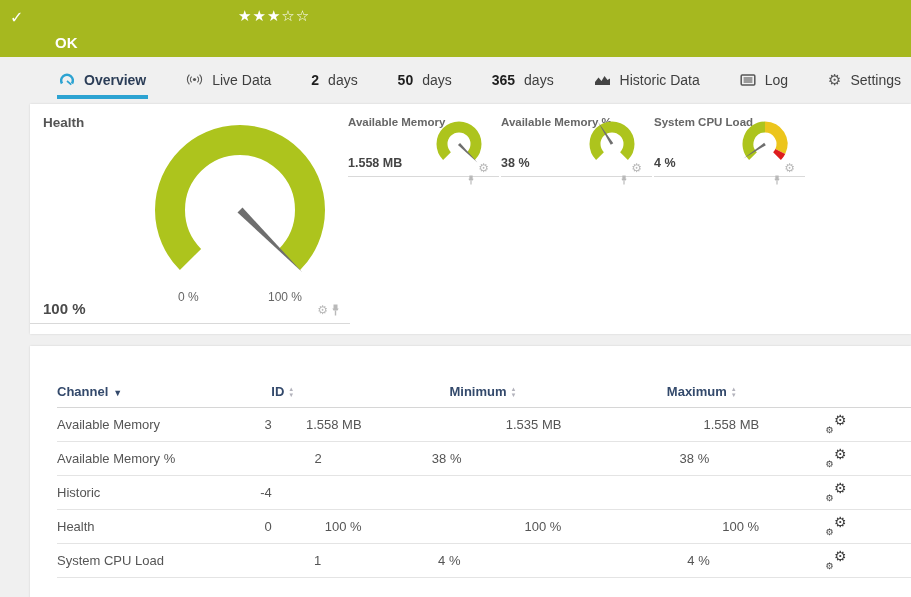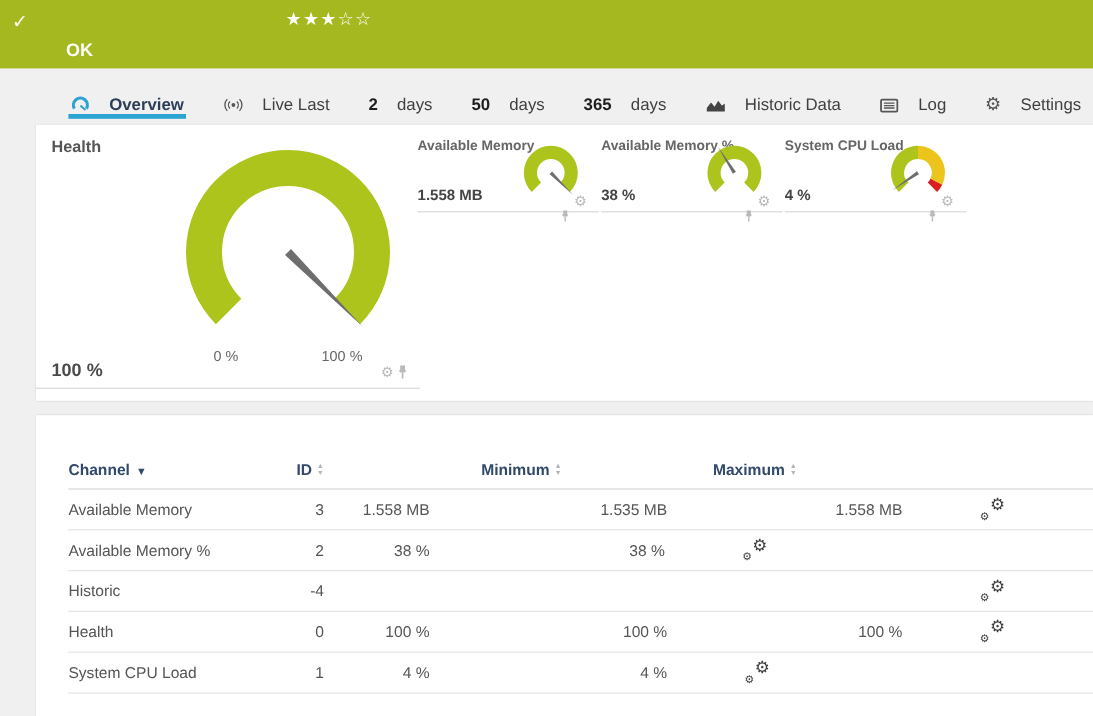--- a/index.html
+++ b/index.html
@@ -9,21 +9,21 @@
   .top .check{position:absolute;left:10px;top:8px;font-size:16px;font-weight:bold;}
   .top .line1{position:absolute;left:32px;top:6px;font-size:18px;white-space:nowrap;}
   .top .kind{font-style:italic;margin-right:7px;}
   .top .title{font-weight:bold;}
   .top .flag{font-size:12px;vertical-align:super;margin-left:4px;}
   .top .stars{position:absolute;left:238px;top:7px;font-size:15px;letter-spacing:1px;}
   .top .ok{position:absolute;left:55px;top:34px;font-size:15px;font-weight:bold;}
   
   .tabbar{margin-top:7px;height:35px;display:flex;justify-content:space-between;
     align-items:stretch;padding:0 8px 0 57px;}
-  .tab{display:flex;align-items:flex-end;gap:16px;border-bottom:4px solid transparent;
+  .tab{display:flex;align-items:center;gap:9px;border-bottom:4px solid transparent;
     padding:0 2px;font-size:14px;color:#3f3f3f;cursor:pointer;}
   .tab.active{border-bottom-color:#2da3d2;}
   .tab.active .tlabel{color:#2b3d57;font-weight:bold;}
   .tab b{color:#1e1e1e;}
   .tab .gearchar{font-size:15px;color:#555;line-height:1;}
   
   .panel{background:#fff;margin-left:30px;box-shadow:0 0 2px rgba(0,0,0,.12);}
   .panel1{margin-top:5px;height:230px;position:relative;}
   .panel2{margin-top:12px;height:262px;position:relative;}
   
@@ -35,21 +35,21 @@
   .tileicons .gearchar{font-size:12px;line-height:1;cursor:pointer;}
   
   .stile{position:absolute;top:0;height:72px;border-bottom:1px solid #d9d9d9;width:151px;}
   .stile .stitle{position:absolute;left:0;top:12px;font-size:11.5px;font-weight:bold;color:#666;}
   .stile .svalue{position:absolute;left:0;top:52px;font-size:12.5px;font-weight:bold;color:#444;}
   .stile svg{position:absolute;right:14px;top:13px;}
   .stile .tileicons{right:10px;bottom:2px;}
   
   .tbl{padding:38px 0 0 27px;}
   .trow{display:flex;align-items:center;height:33px;border-bottom:1px solid #e4e4e4;
-    font-size:13px;color:#555;}
+    font-size:13px;color:#555;justify-content:space-between;}
   .thead{align-items:flex-start;height:auto;padding-bottom:8px;border-bottom:1px solid #d6d6d6;
     color:#33496b;font-weight:bold;}
   .c-ch{width:185px;}
   .c-id{width:28px;text-align:right;}
   .c-lv{width:88px;text-align:right;}
   .c-min{width:198px;text-align:right;}
   .c-max{width:196px;text-align:right;}
   .c-ic{width:150px;display:flex;justify-content:center;}
   .hwrap{display:inline-block;width:60px;text-align:right;line-height:1.45;}
   .sorticons{display:inline-flex;flex-direction:column;vertical-align:middle;margin-left:4px;
@@ -79,21 +79,21 @@
     <span class="tlabel">Overview</span>
   </div>
   <div class="tab">
     <svg width="17" height="15" viewBox="0 0 17 15">
       <circle cx="8.5" cy="7.5" r="1.6" fill="#555"></circle>
       <path d="M5.6 4.6 A4.2 4.2 0 0 0 5.6 10.4" fill="none" stroke="#555" stroke-width="1.1"></path>
       <path d="M3.4 2.6 A7 7 0 0 0 3.4 12.4" fill="none" stroke="#555" stroke-width="1.1"></path>
       <path d="M11.4 4.6 A4.2 4.2 0 0 1 11.4 10.4" fill="none" stroke="#555" stroke-width="1.1"></path>
       <path d="M13.6 2.6 A7 7 0 0 1 13.6 12.4" fill="none" stroke="#555" stroke-width="1.1"></path>
     </svg>
-    <span class="tlabel">Live Last</span>
+    <span class="tlabel">Live Data</span>
   </div>
   <div class="tab">
     <b>2</b>
       <span>days</span>
   </div>
   <div class="tab">
     <b>50</b>
       <span>days</span>
   </div>
   <div class="tab">

